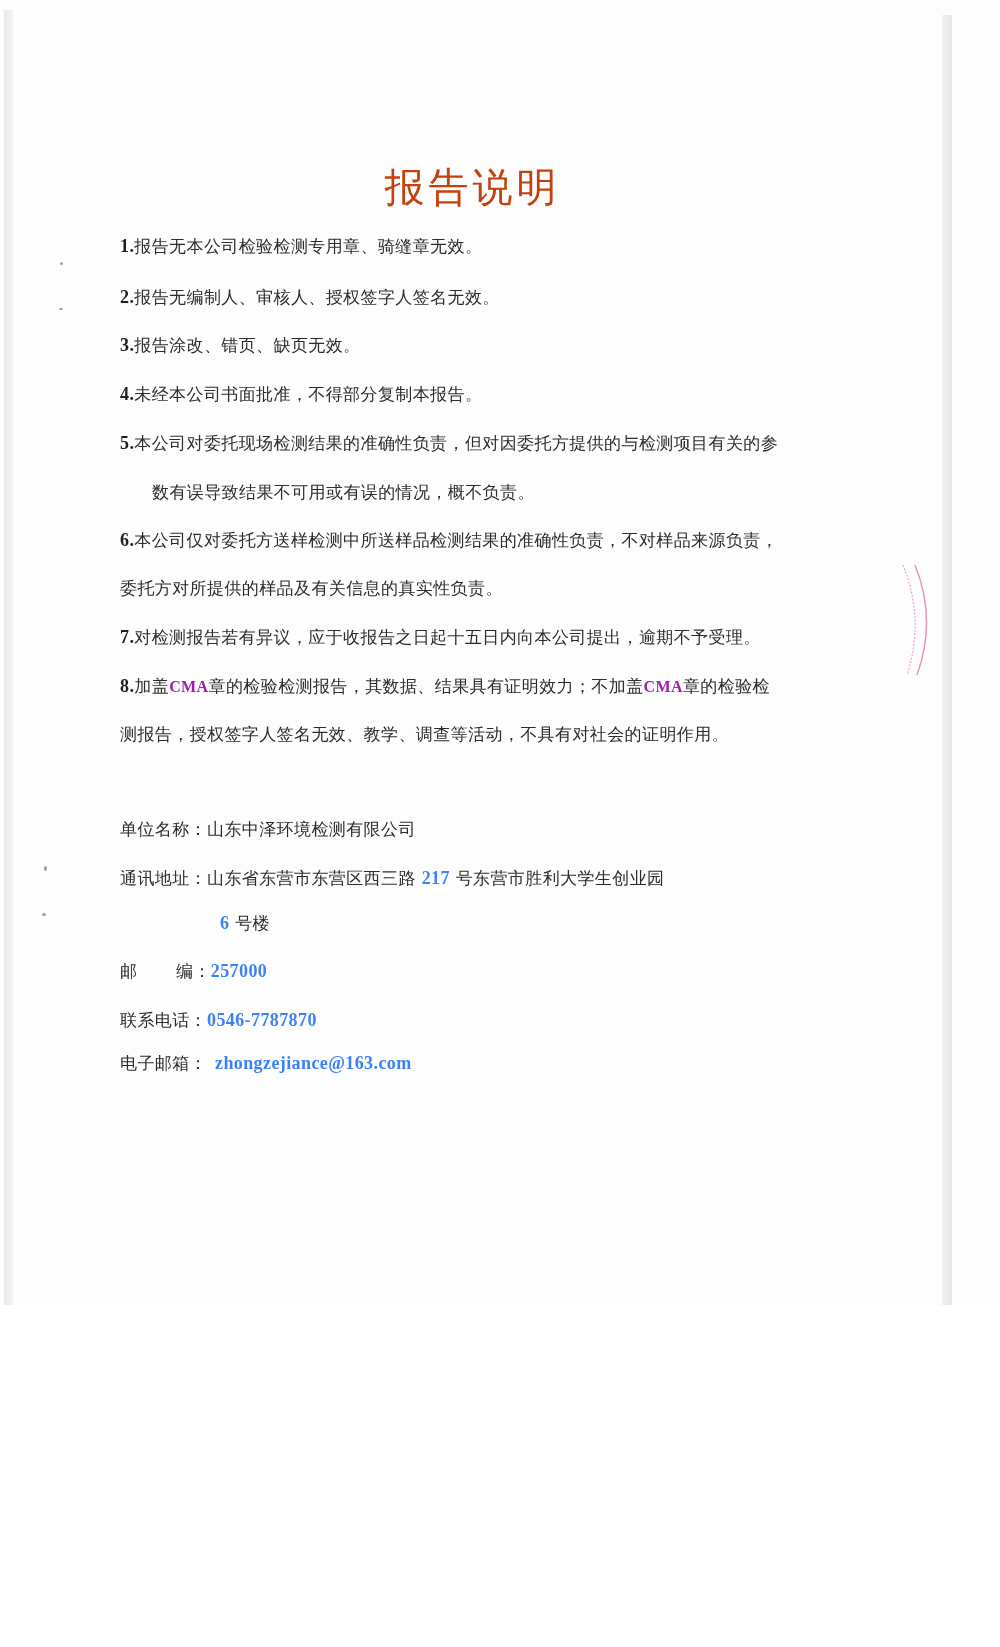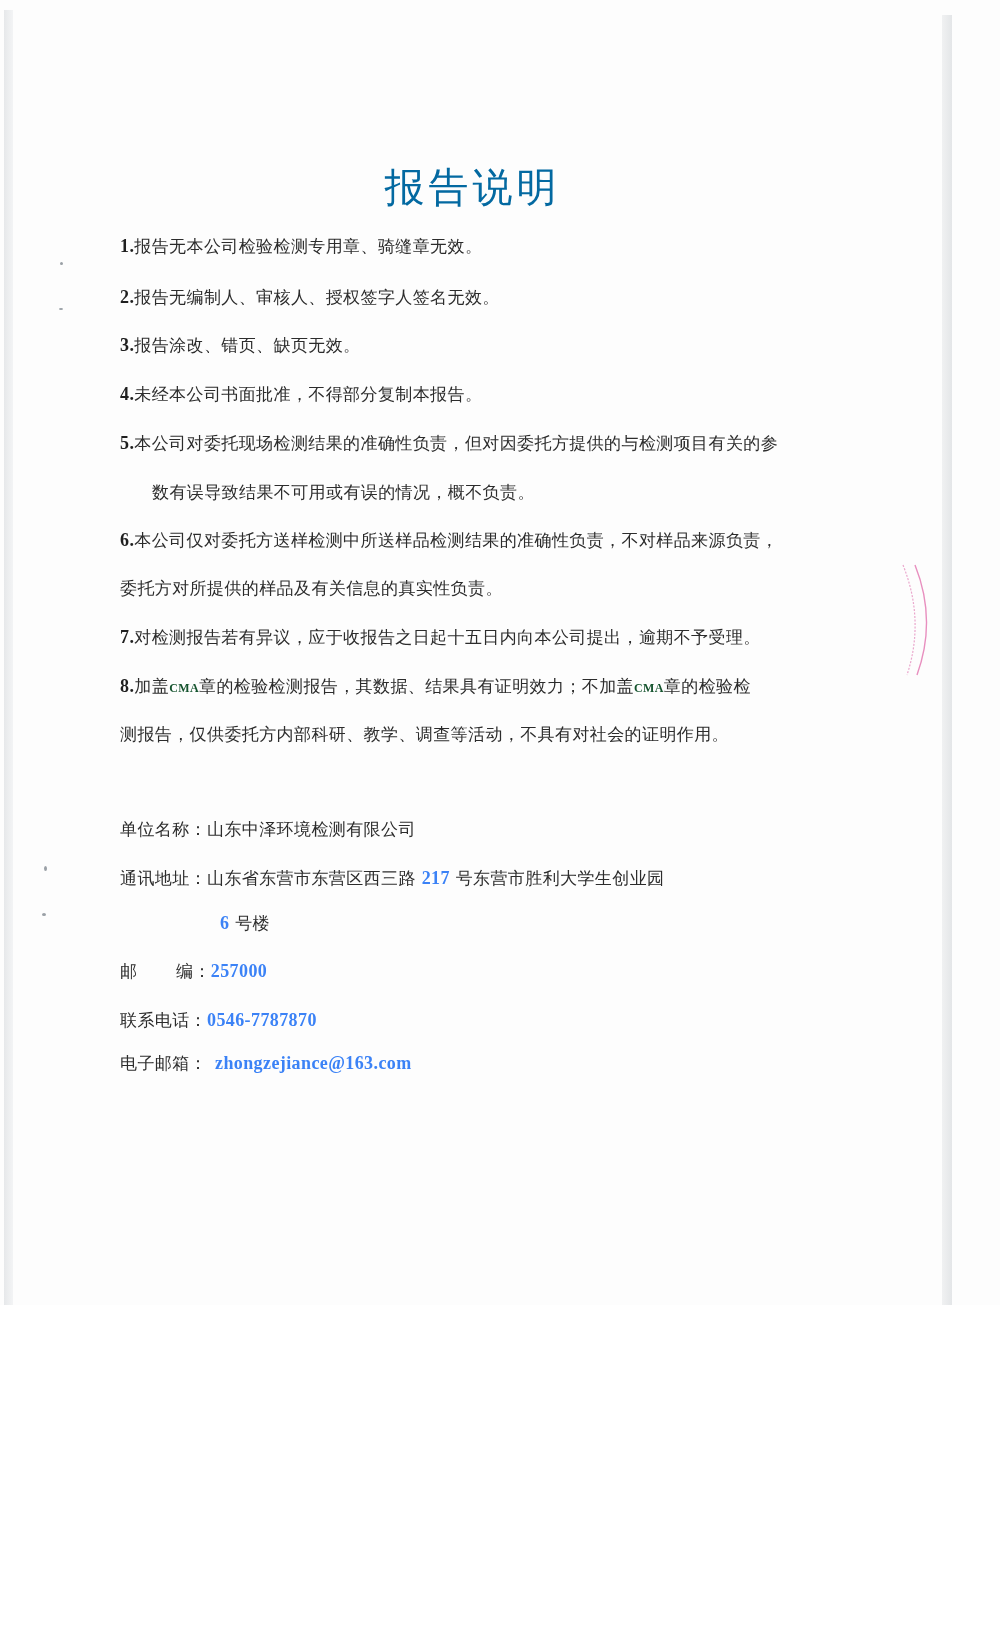--- a/index.html
+++ b/index.html
@@ -49,42 +49,42 @@
     }
     .title {
       position: absolute;
       left: 0;
       top: 160px;
       width: 945px;
       text-align: center;
       font-family: "DejaVu Sans", "Liberation Sans", sans-serif;
       font-size: 40px;
       letter-spacing: 4px;
-      color: #0369a1;
+      color: #c2410c;
       font-weight: normal;
     }
     .line {
       position: absolute;
       left: 120px;
       font-size: 17px;
       white-space: nowrap;
       color: #2c2c2c;
       letter-spacing: 0.4px;
     }
     .num {
       font-family: "Liberation Serif", "DejaVu Serif", serif;
       font-weight: bold;
       font-size: 18px;
       color: #1f1f1f;
     }
     .cma {
       font-family: "Liberation Serif", "DejaVu Serif", serif;
       font-weight: bold;
-      font-size: 12px;
-      color: #14532d;
+      font-size: 16px;
+      color: #a21caf;
     }
     .value-latin {
       font-family: "Liberation Serif", "DejaVu Serif", serif;
       font-weight: bold;
       font-size: 18px;
       color: #3b82f6;
     }
     .contact-label {
       display: inline-block;
     }
@@ -154,21 +154,21 @@
   </div>
 
   <div class="line" style="top:626px;">
     <span class="num">7.</span><span>对检测报告若有异议，应于收报告之日起十五日内向本公司提出，逾期不予受理。</span>
   </div>
 
   <div class="line" style="top:675px;">
     <span class="num">8.</span><span>加盖</span><span class="cma">CMA</span><span>章的检验检测报告，其数据、结果具有证明效力；不加盖</span><span class="cma">CMA</span><span>章的检验检</span>
   </div>
   <div class="line" style="top:723px;">
-    <span>测报告，仅供委托方内部科研、教学、调查等活动，不具有对社会的证明作用。</span>
+    <span>测报告，授权签字人签名无效、教学、调查等活动，不具有对社会的证明作用。</span>
   </div>
 
   <div class="line" style="top:818px;">
     <span class="contact-label">单位名称：</span><span>山东中泽环境检测有限公司</span>
   </div>
 
   <div class="line" style="top:867px;">
     <span class="contact-label">通讯地址：</span><span>山东省东营市东营区西三路</span> <span class="value-latin">217</span> <span>号东营市胜利大学生创业园</span>
   </div>
 

